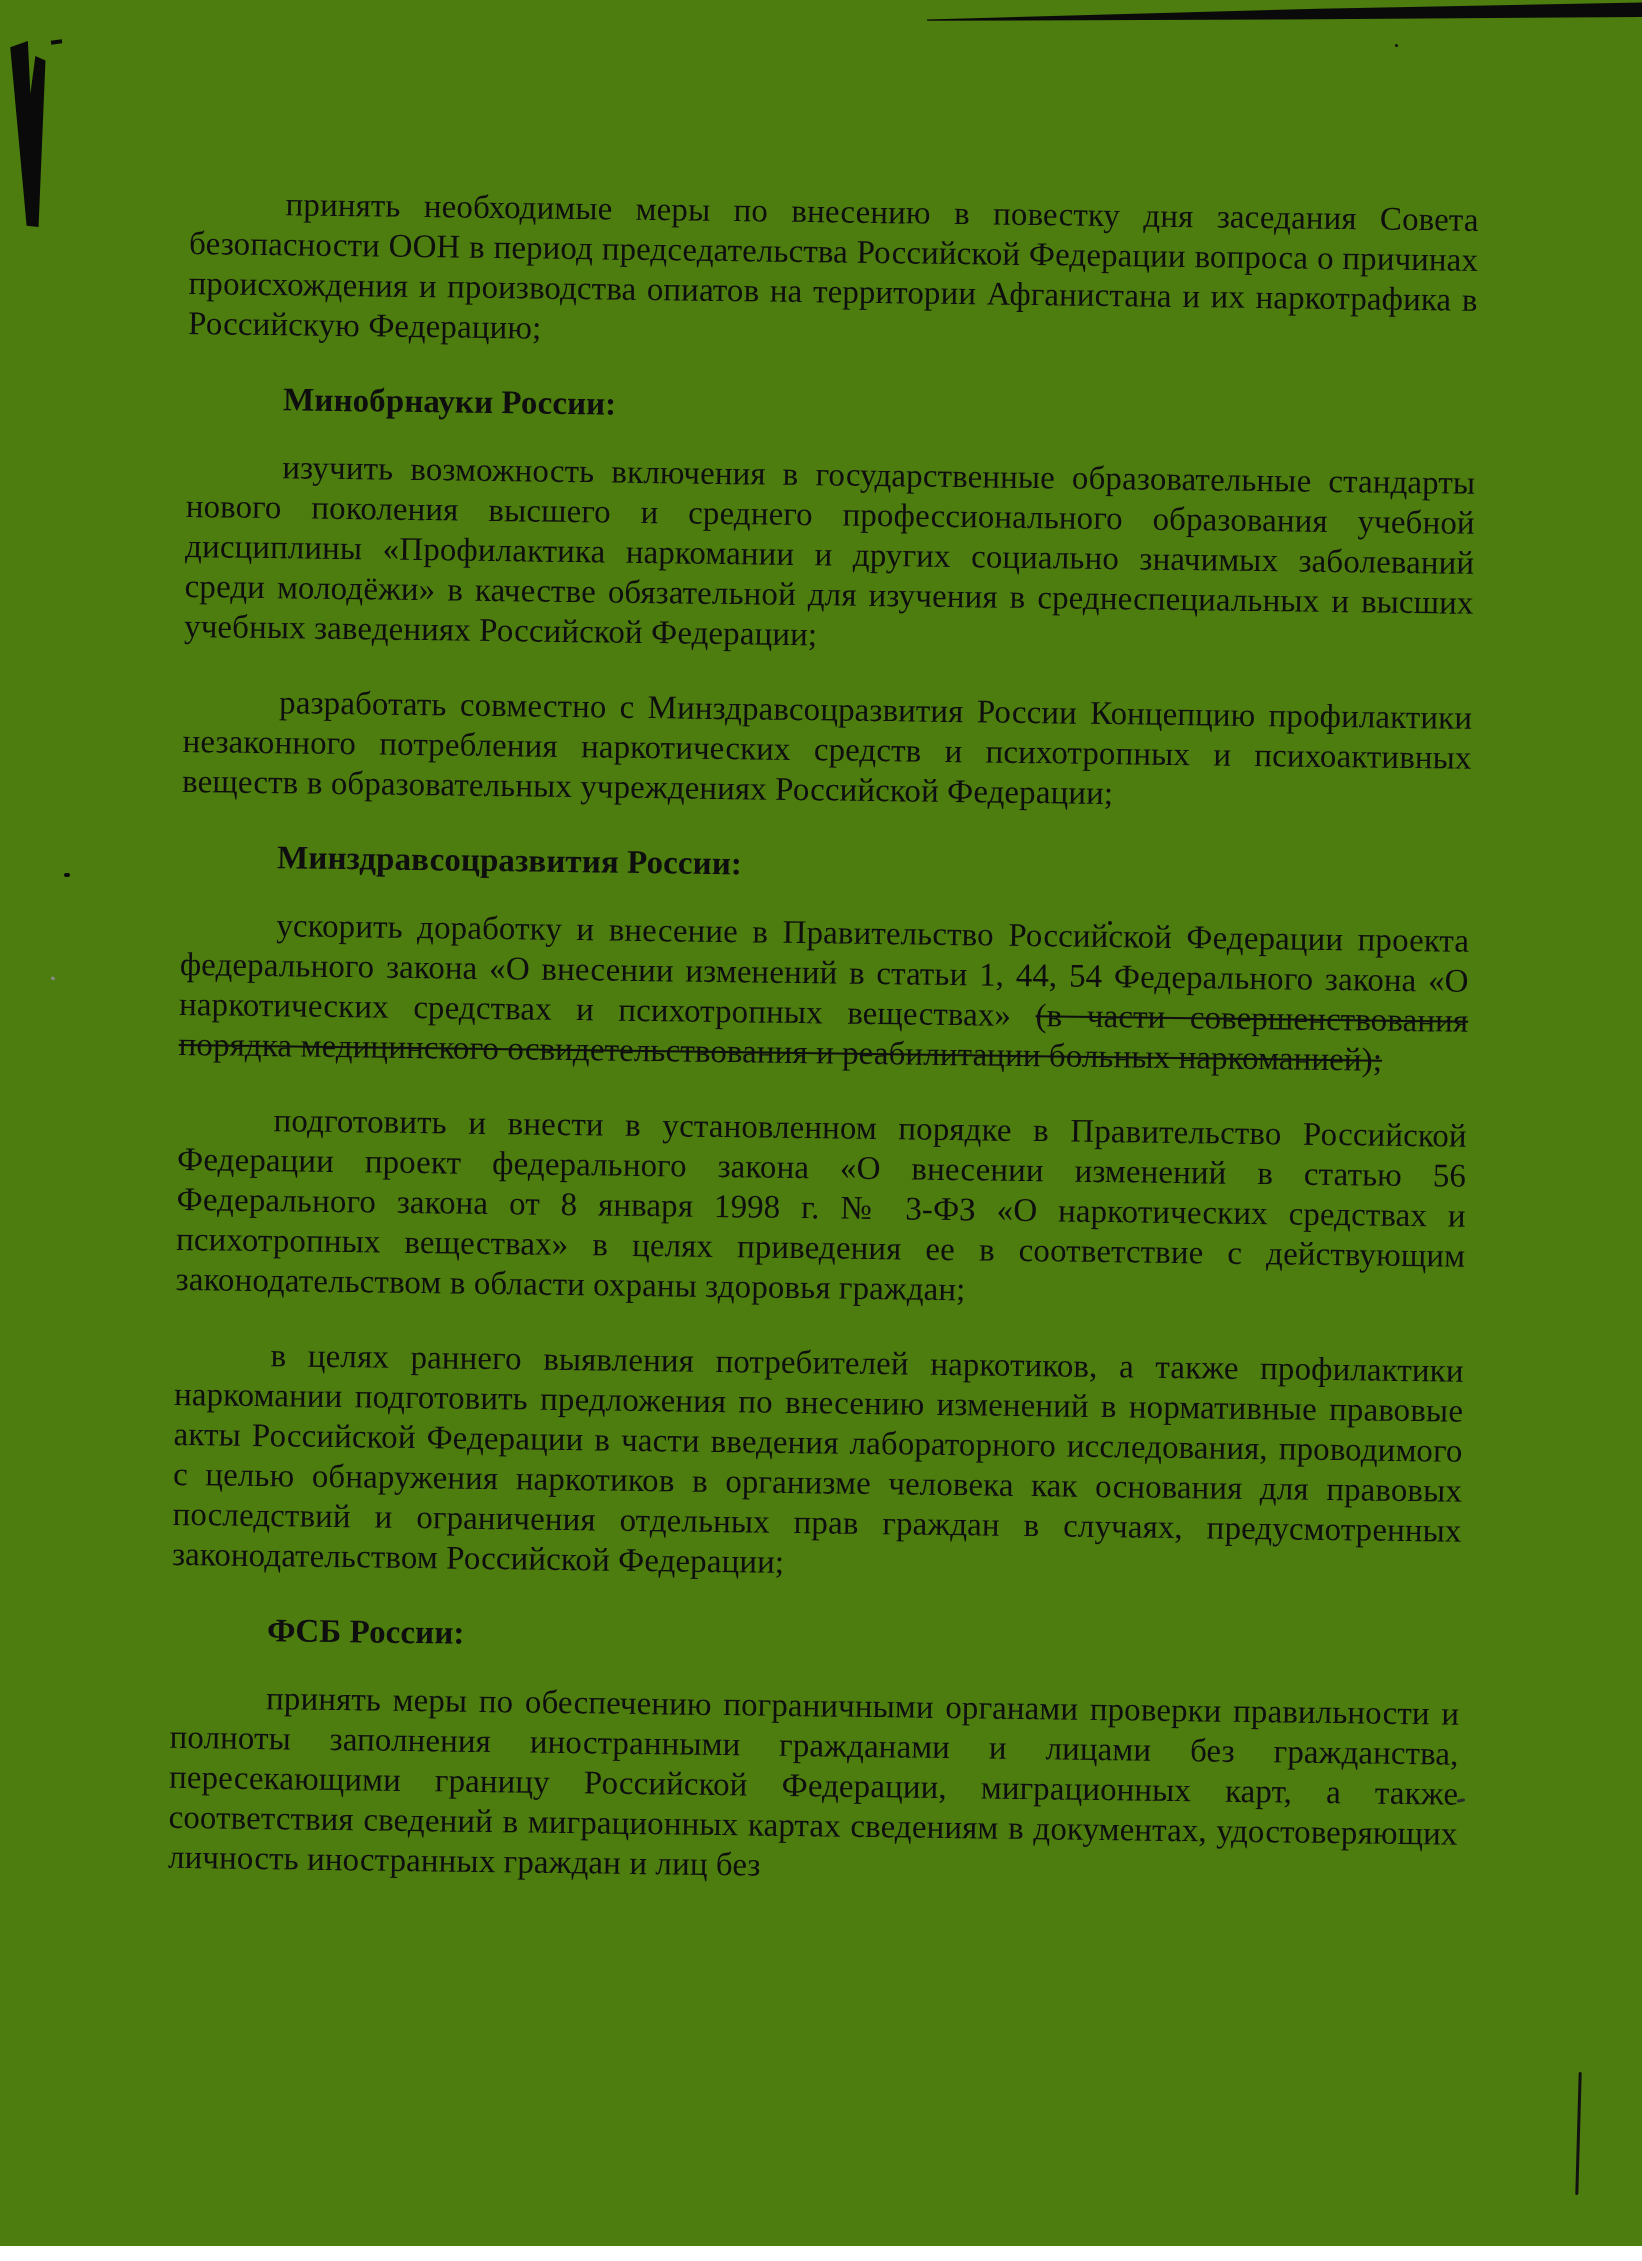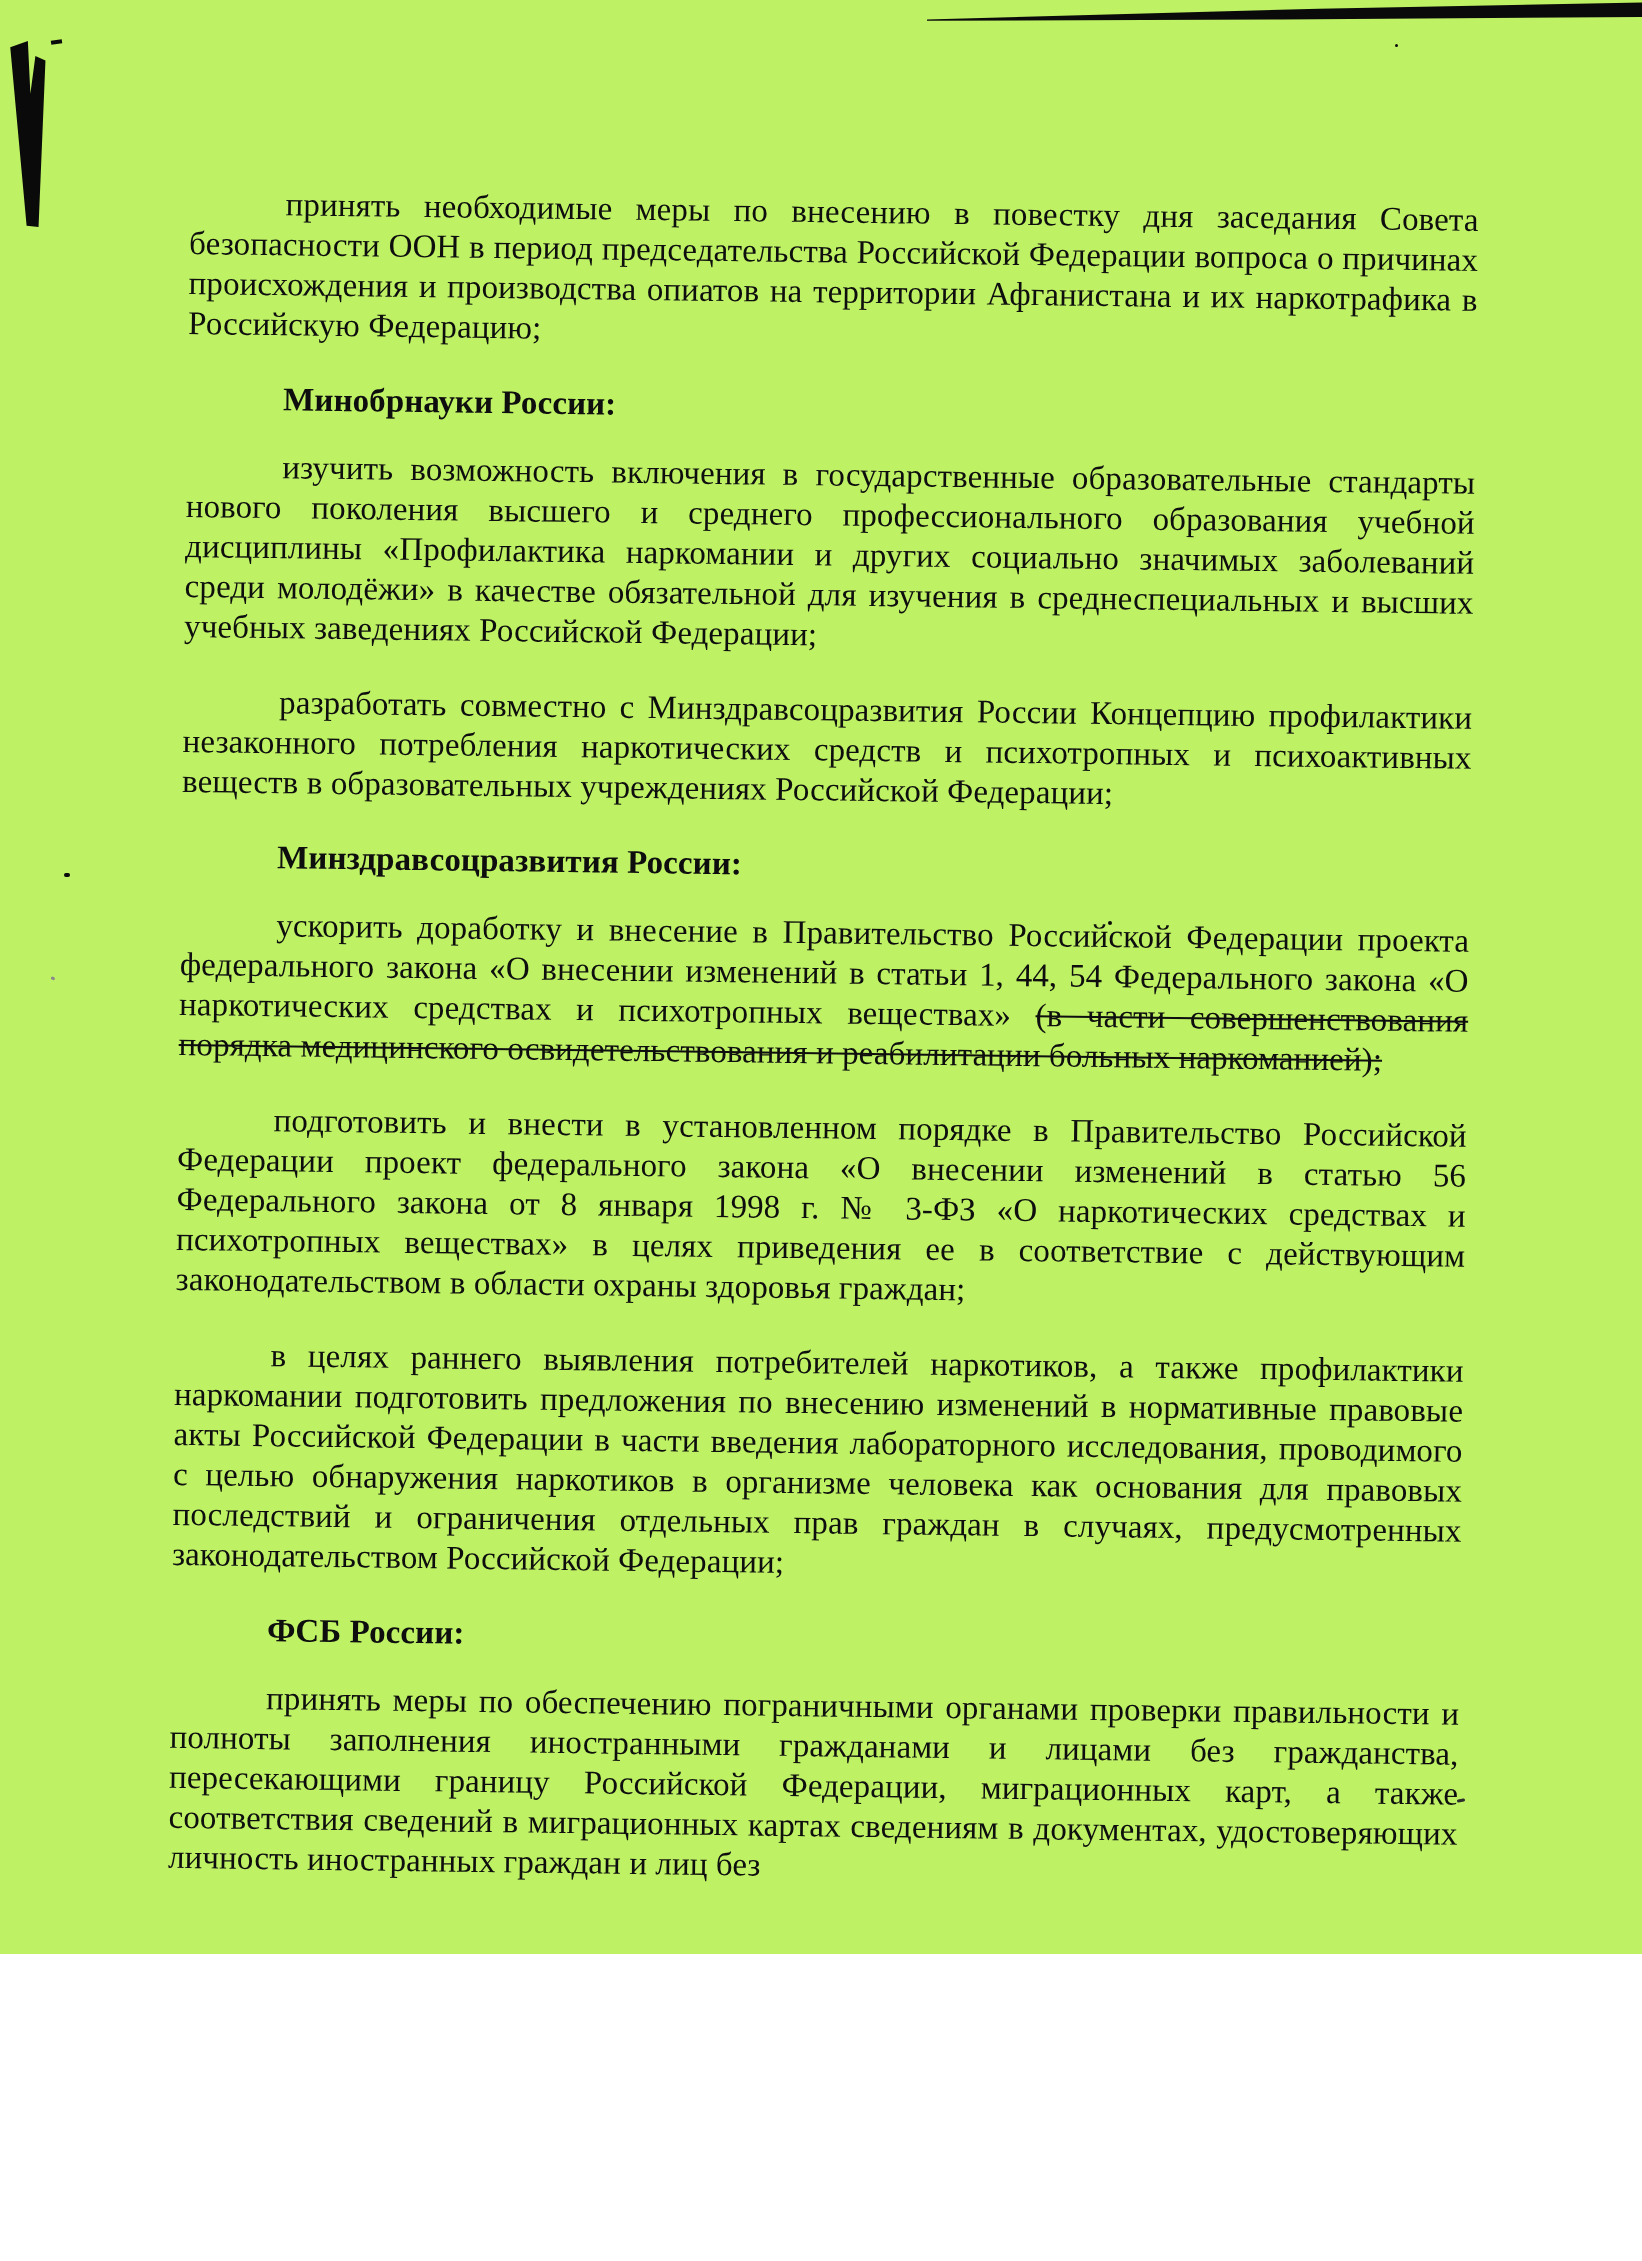--- a/index.html
+++ b/index.html
@@ -1,20 +1,20 @@
 <!DOCTYPE html>
 <html style="font-size:10px"><head>
 <meta charset="utf-8">
 <title>Document</title>
 <style>
   html,body{margin:0;padding:0;background:#ffffff;}
   .page{
     position:relative;
-    width:1643px;height:1954px;
-    background:#bef264;
+    width:1643px;height:2246px;
+    background:#4d7c0f;
     overflow:hidden;
     font-family:"Liberation Serif", serif;
     color:#0e0e0e;
     text-decoration:underline;
   }
   .text-block{
     position:absolute;
     left:190px;top:183px;width:1289px;
     transform:rotate(0.75deg);
     transform-origin:0 0;

